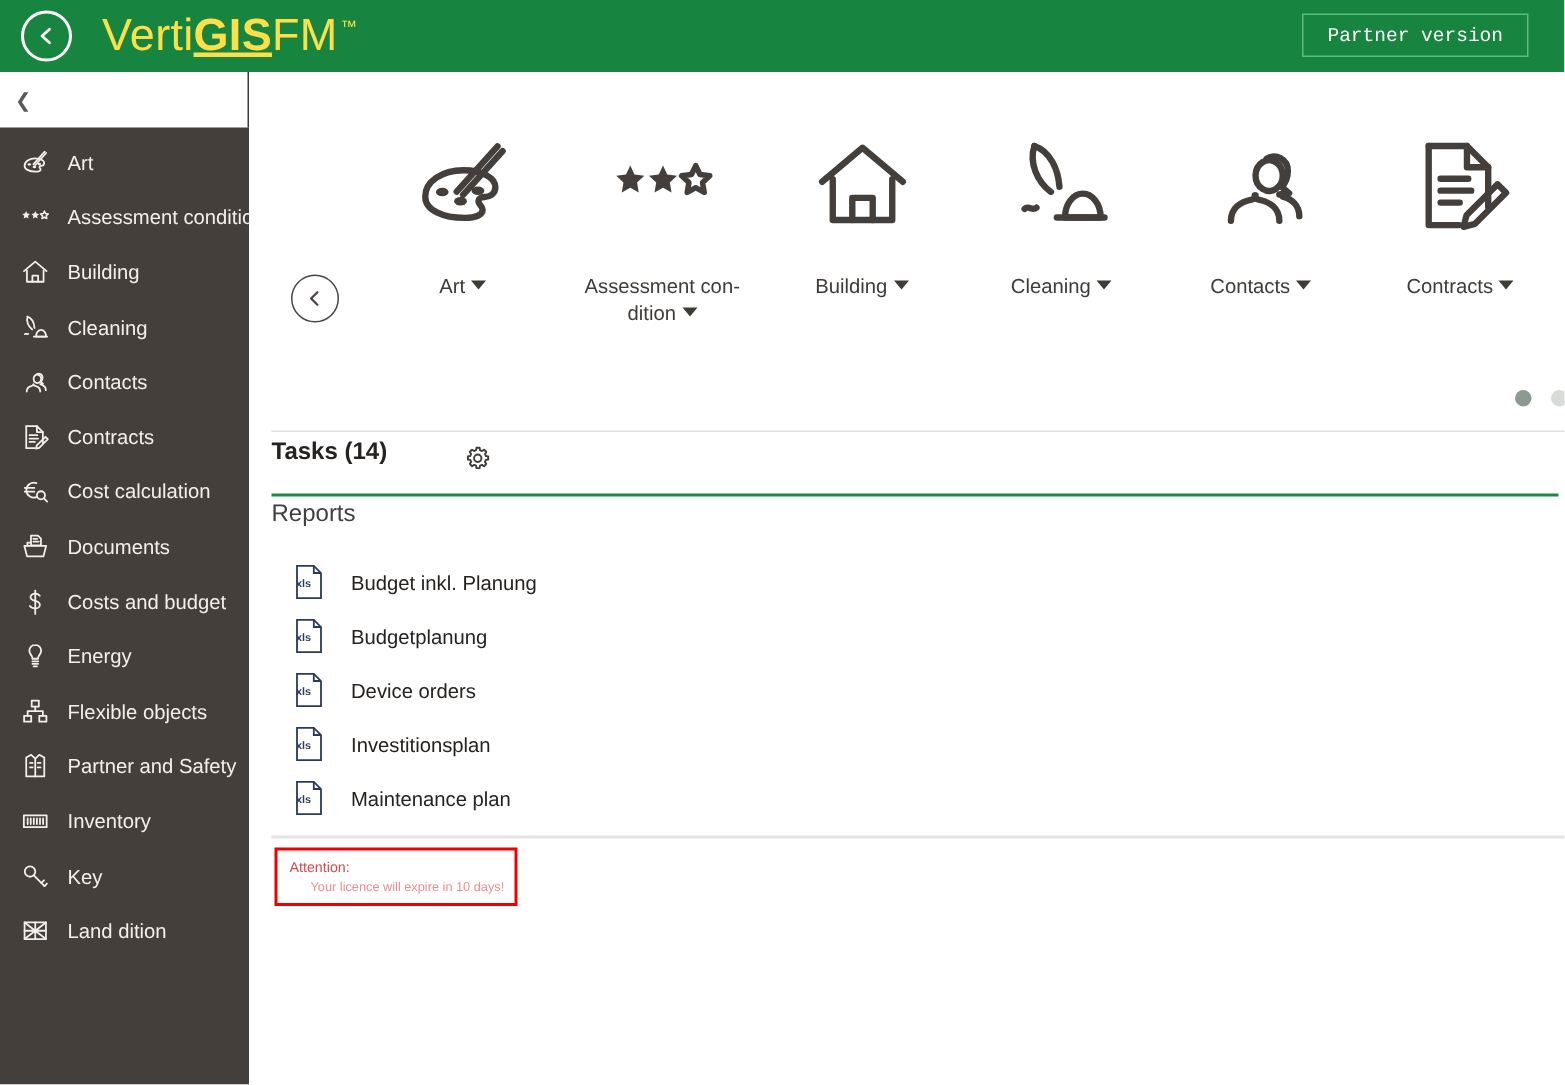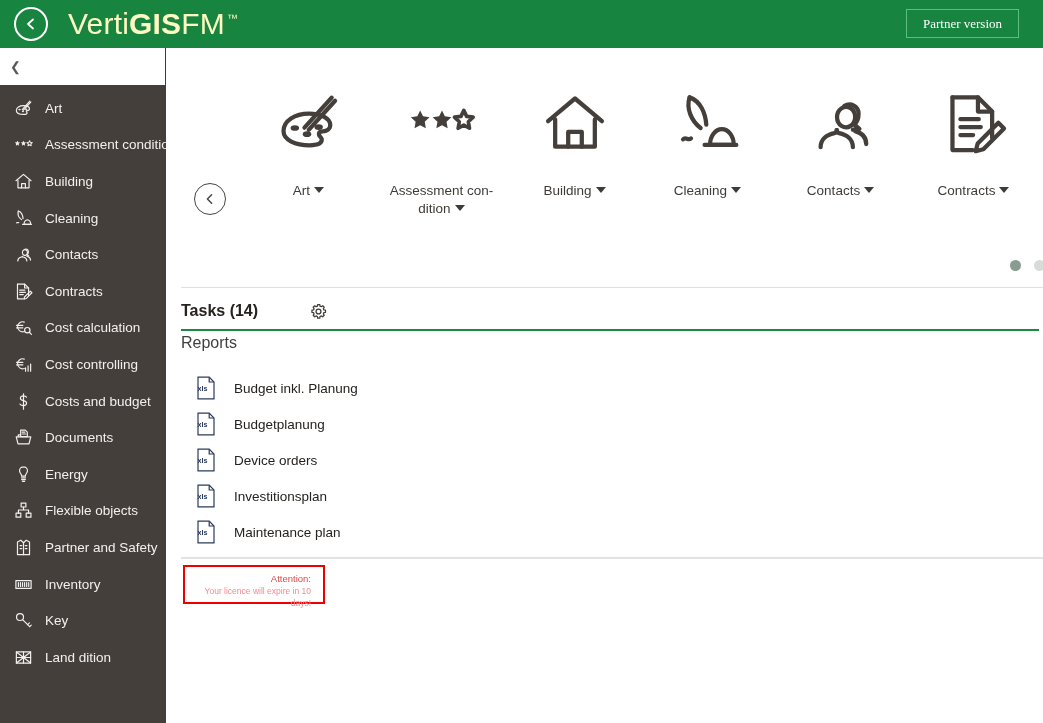--- a/index.html
+++ b/index.html
@@ -21,37 +21,37 @@
   }
   .header-back {
     width: 34px; height: 34px; margin-left: 14px;
     border: 2px solid #ffffff; border-radius: 50%;
     display: flex; align-items: center; justify-content: center;
     cursor: pointer; flex: 0 0 auto;
   }
   .header-back svg { display: block; }
   .brand {
     margin-left: 20px;
-    color: #fef9c3;
+    color: #fde047;
     font-size: 30px;
     font-weight: 300;
     letter-spacing: 0.2px;
     white-space: nowrap;
     display: flex; align-items: baseline;
   }
-  .brand .b-bold { font-weight: 700; }
+  .brand .b-bold { font-weight: 700; text-decoration: underline; }
   .brand .b-tm { font-size: 11px; margin-left: 2px; position: relative; top: -12px; }
   .partner-btn {
     position: absolute; right: 24px; top: 9px;
     height: 29px; padding: 0 16px;
     border: 1px solid #5bbd80;
     background: transparent;
     color: #ffffff;
     font-size: 13px;
-    font-family: Liberation Serif, serif;
+    font-family: Liberation Mono, monospace;
     display: flex; align-items: center; justify-content: center;
     cursor: pointer;
   }
 
   
   .sidebar-collapse {
     position: absolute; top: 48px; left: 0;
     width: 166px; height: 37px;
     background: #ffffff;
     display: flex; align-items: center;
@@ -144,21 +144,21 @@
   .dot { width: 11px; height: 11px; border-radius: 50%; cursor: pointer; }
 
   
   .divider-top {
     position: absolute; left: 15px; top: 239px;
     width: 862px; height: 1px; background: #e0e0e0;
   }
   .tasks-head {
     position: absolute; left: 15px; top: 245px;
     width: 858px; height: 38px;
-    display: flex; align-items: center;
+    display: flex; 
     border-bottom: 2px solid #1d8a43;
   }
   .tasks-title {
     font-size: 16px; font-weight: 700; color: #25221f;
   }
   .gear-btn {
     margin-left: 48px;
     width: 24px; height: 24px;
     display: flex; align-items: center; justify-content: center;
     cursor: pointer;
@@ -183,27 +183,26 @@
     display: flex; align-items: center; justify-content: flex-start; font-weight: bold;
   }
   .report-label { font-size: 13.5px; color: #25221f; }
 
   .divider-bottom {
     position: absolute; left: 15px; top: 509px;
     width: 862px; height: 2px; background: #e3e3e3;
   }
   .warn-box {
     position: absolute; left: 17px; top: 517px;
-    width: 142px; height: 39px;
+    width: 162px; height: 39px;
     border: 2px solid #ee0000;
-    padding: 5px 12px 0 8px;
-    text-align: right;
+    padding: 5px 0 0 8px;
   }
   .warn-title { font-size: 9.5px; color: #d94b4b; line-height: 13px; }
-  .warn-text { font-size: 8.5px; color: #ef8b93; line-height: 12px; }
+  .warn-text { font-size: 8.5px; color: #ef8b93; line-height: 12px; margin-left: 14px; }
 </style>
 </head>
 <body>
 
 <div id="app">
 
   <div class="header">
     <div class="header-back">
       <svg width="14" height="14" viewBox="0 0 14 14">
         <polyline points="9,2.5 4,7 9,11.5" fill="none" stroke="#ffffff" stroke-width="1.8" stroke-linecap="round" stroke-linejoin="round"></polyline>
@@ -299,46 +298,36 @@
             <path d="M3.2 9.2h8M3.2 12.4h8" fill="none" stroke="#f2f0ee" stroke-width="1.5" stroke-linecap="round" stroke-linejoin="round"></path>
             <circle cx="16.8" cy="15.4" r="3.4" fill="none" stroke="#f2f0ee" stroke-width="1.5" stroke-linecap="round" stroke-linejoin="round"></circle>
             <path d="M19.4 18l2.6 2.7" fill="none" stroke="#f2f0ee" stroke-width="1.5" stroke-linecap="round" stroke-linejoin="round"></path>
           </svg>
         </span>
         <span>Cost calculation</span>
       </div>
       <div class="nav-item">
         <span class="nav-ico">
           <svg width="19" height="19" viewBox="0 0 24 24">
-            <path d="M13 5.2A6.3 6.3 0 1 0 13 17" fill="none" stroke="#f2f0ee" stroke-width="1.5" stroke-linecap="round" stroke-linejoin="round"></path>
-            <path d="M3.2 9.2h8M3.2 12.4h8" fill="none" stroke="#f2f0ee" stroke-width="1.5" stroke-linecap="round" stroke-linejoin="round"></path>
-            <path d="M14.6 20.4v-4.2M17.8 20.4v-6.6M21 20.4v-9" fill="none" stroke="#f2f0ee" stroke-width="1.5" stroke-linecap="round" stroke-linejoin="round"></path>
-          </svg>
-        </span>
-        <span>Cost controlling</span>
-      </div>
-      <div class="nav-item">
-        <span class="nav-ico">
-          <svg width="19" height="19" viewBox="0 0 24 24">
-            <path d="M15.8 6.6c-.9-1.2-2.3-1.8-3.9-1.8-2.2 0-3.9 1.2-3.9 3 0 4 7.9 2 7.9 6.2 0 1.9-1.8 3.2-4.1 3.2-1.8 0-3.4-.7-4.3-2" fill="none" stroke="#f2f0ee" stroke-width="1.5" stroke-linecap="round" stroke-linejoin="round"></path>
-            <path d="M12 2.2v19.6" fill="none" stroke="#f2f0ee" stroke-width="1.5" stroke-linecap="round" stroke-linejoin="round"></path>
-          </svg>
-        </span>
-        <span>Costs and budget</span>
-      </div>
-      <div class="nav-item">
-        <span class="nav-ico">
-          <svg width="19" height="19" viewBox="0 0 24 24">
             <path d="M8.4 2.6h5.8l2.6 2.6v5.6H8.4z" fill="none" stroke="#f2f0ee" stroke-width="1.5" stroke-linecap="round" stroke-linejoin="round"></path>
             <path d="M10.4 5.3h3.2M10.4 7.6h4.5" fill="none" stroke="#f2f0ee" stroke-width="1.5" stroke-linecap="round" stroke-linejoin="round"></path>
             <path d="M2.8 11.2h18.4l-2.3 8.9H5.1z" fill="none" stroke="#f2f0ee" stroke-width="1.5" stroke-linecap="round" stroke-linejoin="round"></path>
             <path d="M5.4 11.2V8.6h2.9" fill="none" stroke="#f2f0ee" stroke-width="1.5" stroke-linecap="round" stroke-linejoin="round"></path>
           </svg>
         </span>
         <span>Documents</span>
+      </div>
+      <div class="nav-item">
+        <span class="nav-ico">
+          <svg width="19" height="19" viewBox="0 0 24 24">
+            <path d="M15.8 6.6c-.9-1.2-2.3-1.8-3.9-1.8-2.2 0-3.9 1.2-3.9 3 0 4 7.9 2 7.9 6.2 0 1.9-1.8 3.2-4.1 3.2-1.8 0-3.4-.7-4.3-2" fill="none" stroke="#f2f0ee" stroke-width="1.5" stroke-linecap="round" stroke-linejoin="round"></path>
+            <path d="M12 2.2v19.6" fill="none" stroke="#f2f0ee" stroke-width="1.5" stroke-linecap="round" stroke-linejoin="round"></path>
+          </svg>
+        </span>
+        <span>Costs and budget</span>
       </div>
       <div class="nav-item">
         <span class="nav-ico">
           <svg width="19" height="19" viewBox="0 0 24 24">
             <path d="M12 2.4c-2.8 0-5 2.2-5 4.9 0 2 1.2 3.2 2 4.4.5.8.6 1.6.6 2.4h4.8c0-.8.1-1.6.6-2.4.8-1.2 2-2.4 2-4.4 0-2.7-2.2-4.9-5-4.9z" fill="none" stroke="#f2f0ee" stroke-width="1.5" stroke-linecap="round" stroke-linejoin="round"></path>
             <path d="M9.6 16.3h4.8M9.6 18.4h4.8M10.6 20.6h2.8" fill="none" stroke="#f2f0ee" stroke-width="1.5" stroke-linecap="round" stroke-linejoin="round"></path>
           </svg>
         </span>
         <span>Energy</span>
       </div>

